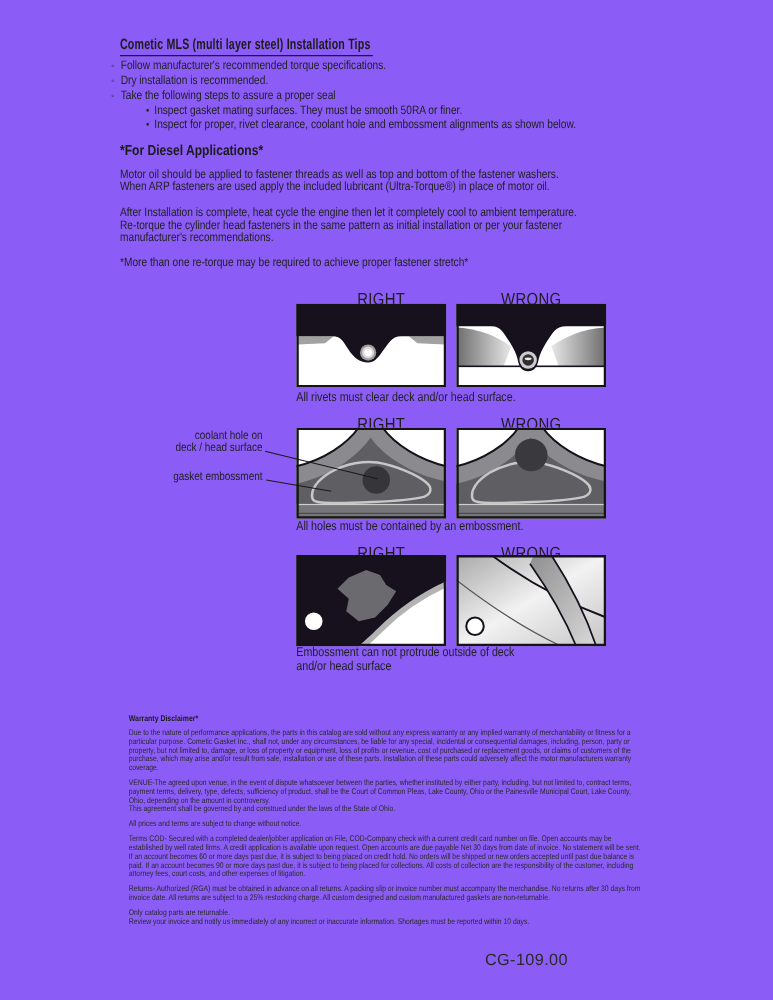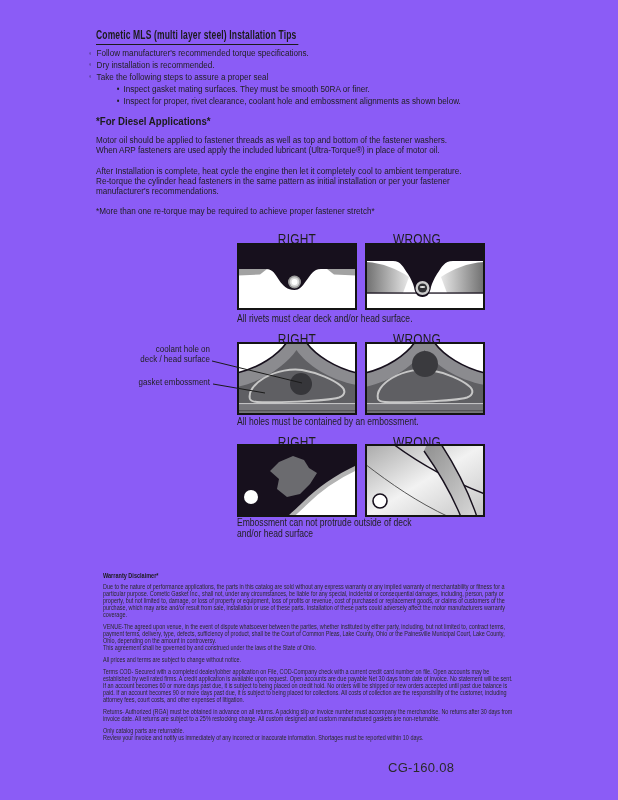--- a/index.html
+++ b/index.html
@@ -19,21 +19,21 @@
   .b-item{white-space:nowrap;}
   .b-item::before{content:"◦";display:inline-block;width:9px;font-size:8px;vertical-align:0.5px;}
   .b-sub{white-space:nowrap;margin-left:33px;}
   .b-sub::before{content:"•";display:inline-block;width:8px;font-size:9px;}
   .diesel-h{left:96px;top:115px;font-size:11.5px;font-weight:bold;color:#1b1b1b;white-space:nowrap;}
   .para{font-size:9.7px;line-height:10.2px;width:440px;color:#1f1f1f;}
   .p1{left:96px;top:135px;}
   .p2{left:96px;top:166px;}
   .note{left:96px;top:206px;white-space:nowrap;}
   
-  .dlabels{left:237px;top:0;width:248px;display:flex;gap:0;}
+  .dlabels{left:237px;top:0;width:248px;display:flex;gap:0;justify-content:flex-end;}
   .dlabels .cell{width:120px;text-align:center;}
   .dlabels .cell span{display:block;font-size:14px;letter-spacing:0.3px;color:#1d1d1d;
       transform:scaleX(0.85);transform-origin:50% 0;white-space:nowrap;}
   .dboxes{left:237px;width:248px;display:flex;gap:8px;}
   .dboxes svg{display:block;}
   .caption{font-size:10.2px;line-height:10.5px;color:#1f1f1f;white-space:nowrap;}
   .cap1{left:237px;top:314px;}
   .cap2{left:237px;top:417px;}
   .cap3{left:237px;top:518px;white-space:normal;width:300px;}
   .side-label{font-size:9.5px;line-height:9.8px;color:#1f1f1f;text-align:right;width:147px;
@@ -205,15 +205,15 @@
     <p>Due to the nature of performance applications, the parts in this catalog are sold without any express warranty or any implied warranty of merchantability or fitness for a particular purpose.  Cometic Gasket Inc., shall not, under any circumstances, be liable for any special, incidental or consequential damages, including, person, party or property, but not limited to, damage, or loss of property or equipment, loss of profits or revenue, cost of purchased or replacement goods, or claims of customers of the purchase, which may arise and/or result from sale, installation or use of these parts.  Installation of these parts could adversely affect the motor manufacturers warranty coverage.</p>
     <p class="tight">VENUE-The agreed upon venue, in the event of dispute whatsoever between the parties, whether instituted by either party, including, but not limited to, contract terms, payment terms, delivery, type, defects, sufficiency of product, shall be the Court of Common Pleas, Lake County, Ohio or the Painesville Municipal Court, Lake County, Ohio, depending on the amount in controversy.</p>
     <p>This agreement shall be governed by and construed under the laws of the State of Ohio.</p>
     <p>All prices and terms are subject to change without notice.</p>
     <p>Terms COD- Secured with a completed dealer/jobber application on File, COD-Company check with a current credit card number on file.  Open accounts may be established by well rated firms.  A credit application is available upon request.  Open accounts are due payable Net 30 days from date of invoice.  No statement will be sent.  If an account becomes 60 or more days past due, it is subject to being placed on credit hold.  No orders will be shipped or new orders accepted until past due balance is paid.  If an account becomes 90 or more days past due, it is subject to being placed for collections.  All costs of collection are the responsibility of the customer, including attorney fees, court costs, and other expenses of litigation.</p>
     <p>Returns- Authorized (RGA) must be obtained in advance on all returns.  A packing slip or invoice number must accompany the merchandise.  No returns after 30 days from invoice date.  All returns are subject to a 25% restocking charge.  All custom designed and custom manufactured gaskets are non-returnable.</p>
     <p class="tight">Only catalog parts are returnable.</p>
     <p>Review your invoice and notify us immediately of any incorrect or inaccurate information.  Shortages must be reported within 10 days.</p>
   </div>
 
-  <div class="abs pagenum">CG-160.08</div>
+  <div class="abs pagenum">CG-109.00</div>
 
 </div>
 
 </body></html>

